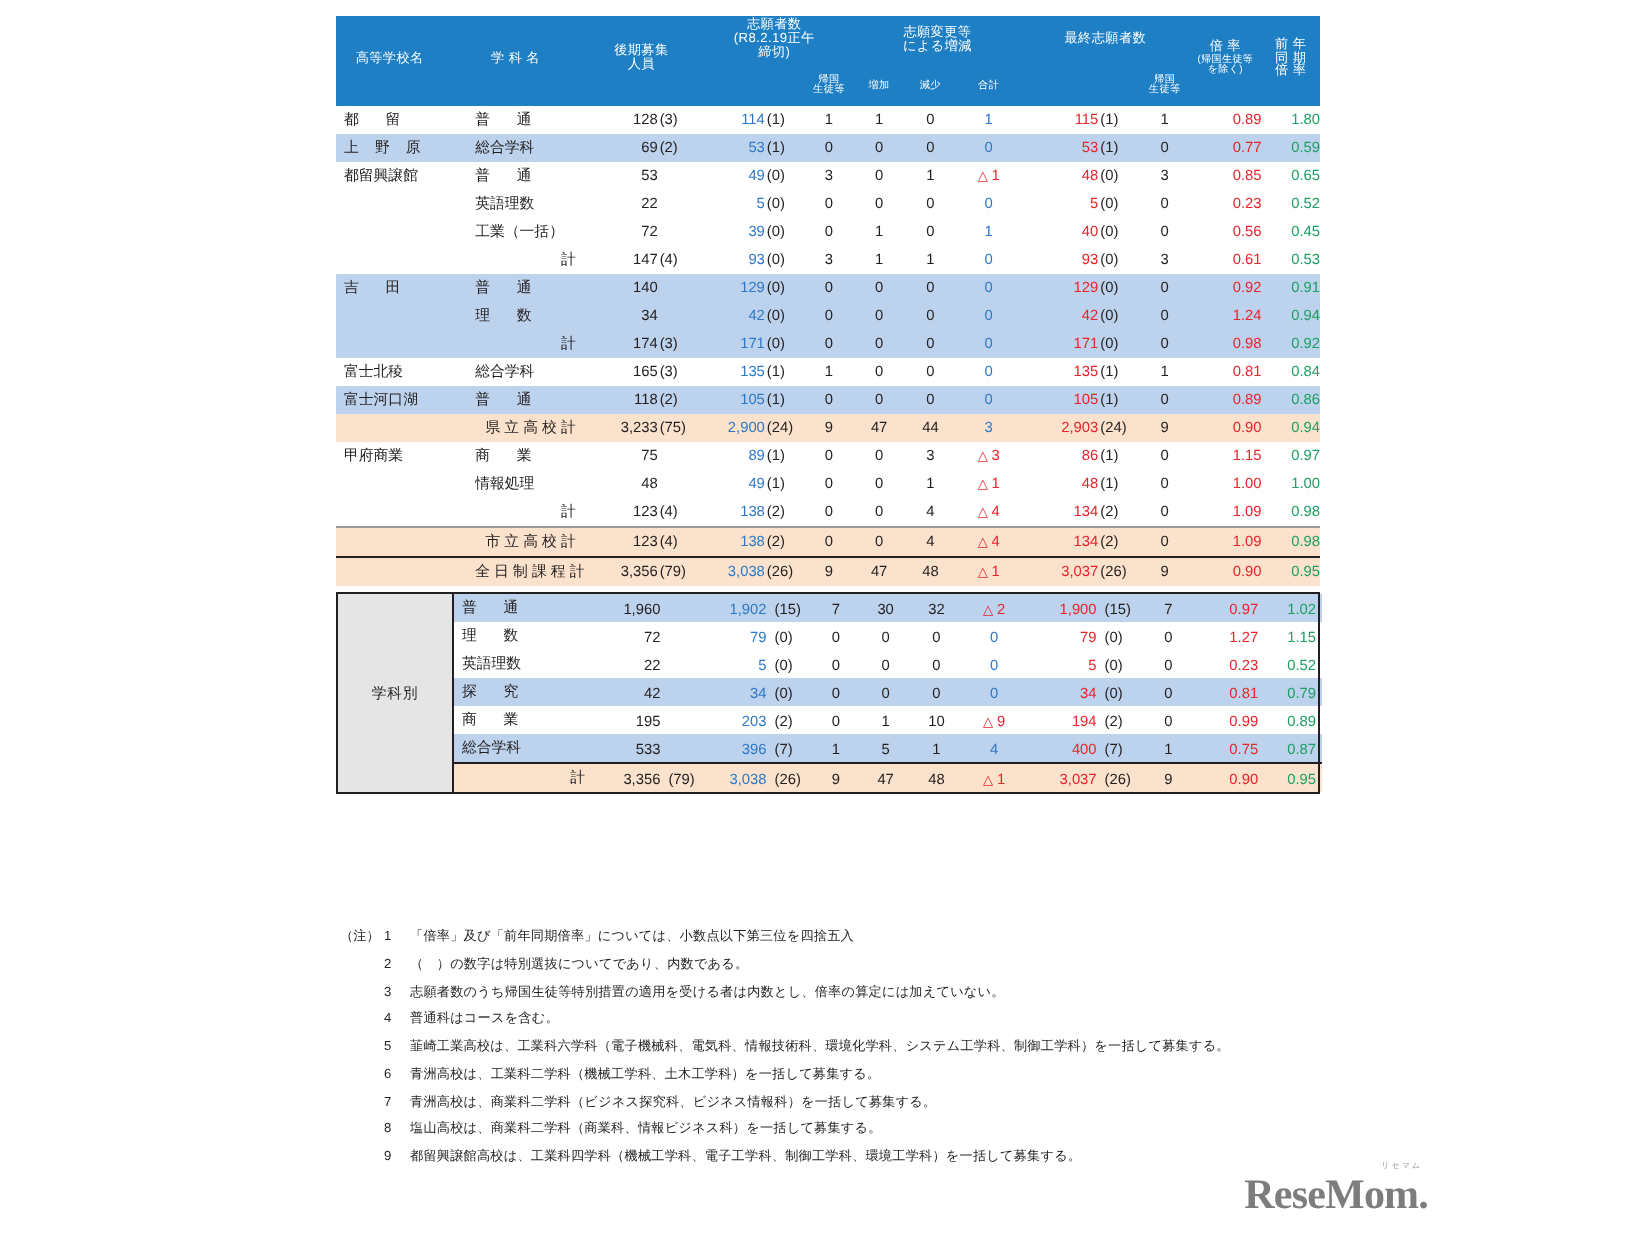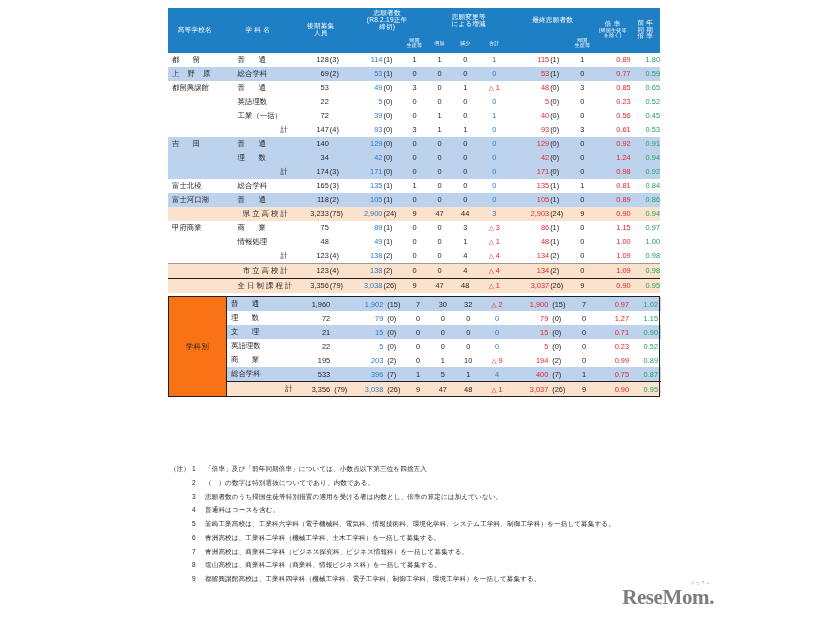--- a/index.html
+++ b/index.html
@@ -124,21 +124,21 @@
     width: 492px;
     table-layout: fixed;
     font-size: 7.1px;
     margin-top: 3px;
     border: 1.3px solid #231f20;
   }
   table.sub2 col.c-label { width: 58px; }
   table.sub2 td { padding:0; height:14px; vertical-align: middle; }
   table.sub2 td.vlabel {
     border-right: 1.3px solid #231f20;
-    background: #f97316;
+    background: #e5e5e5;
     text-align: center;
     font-size: 7.4px;
     color:#231f20;
     letter-spacing: .4px;
   }
   table.sub2 .innerwrap { padding: 0; }
   table.inner {
     border-collapse: collapse;
     width: 434px;
     table-layout: fixed;
@@ -633,51 +633,51 @@
                     <td class="center">0</td>
                     <td class="center">0</td>
                     <td class="center">0</td>
                     <td class="center blue">0</td>
                     <td class="red">79</td>
                     <td class="paren">(0)</td>
                     <td class="center">0</td>
                     <td class="red">1.27</td>
                     <td class="green">1.15</td>
                   </tr>
-                  <tr class="alt">
-                    <td class="dept">文　理</td>
-                    <td>21</td>
-                    <td class="paren"></td>
-                    <td class="blue">15</td>
-                    <td class="paren">(0)</td>
-                    <td class="center">0</td>
-                    <td class="center">0</td>
-                    <td class="center">0</td>
-                    <td class="center blue">0</td>
-                    <td class="red">15</td>
-                    <td class="paren">(0)</td>
-                    <td class="center">0</td>
-                    <td class="red">0.71</td>
-                    <td class="green">0.90</td>
-                  </tr>
                   <tr class="plain">
                     <td class="dept tight">英語理数</td>
                     <td>22</td>
                     <td class="paren"></td>
                     <td class="blue">5</td>
                     <td class="paren">(0)</td>
                     <td class="center">0</td>
                     <td class="center">0</td>
                     <td class="center">0</td>
                     <td class="center blue">0</td>
                     <td class="red">5</td>
                     <td class="paren">(0)</td>
                     <td class="center">0</td>
                     <td class="red">0.23</td>
                     <td class="green">0.52</td>
+                  </tr>
+                  <tr class="alt">
+                    <td class="dept">探　究</td>
+                    <td>42</td>
+                    <td class="paren"></td>
+                    <td class="blue">34</td>
+                    <td class="paren">(0)</td>
+                    <td class="center">0</td>
+                    <td class="center">0</td>
+                    <td class="center">0</td>
+                    <td class="center blue">0</td>
+                    <td class="red">34</td>
+                    <td class="paren">(0)</td>
+                    <td class="center">0</td>
+                    <td class="red">0.81</td>
+                    <td class="green">0.79</td>
                   </tr>
                   <tr class="plain">
                     <td class="dept">商　業</td>
                     <td>195</td>
                     <td class="paren"></td>
                     <td class="blue">203</td>
                     <td class="paren">(2)</td>
                     <td class="center">0</td>
                     <td class="center">1</td>
                     <td class="center">10</td>

